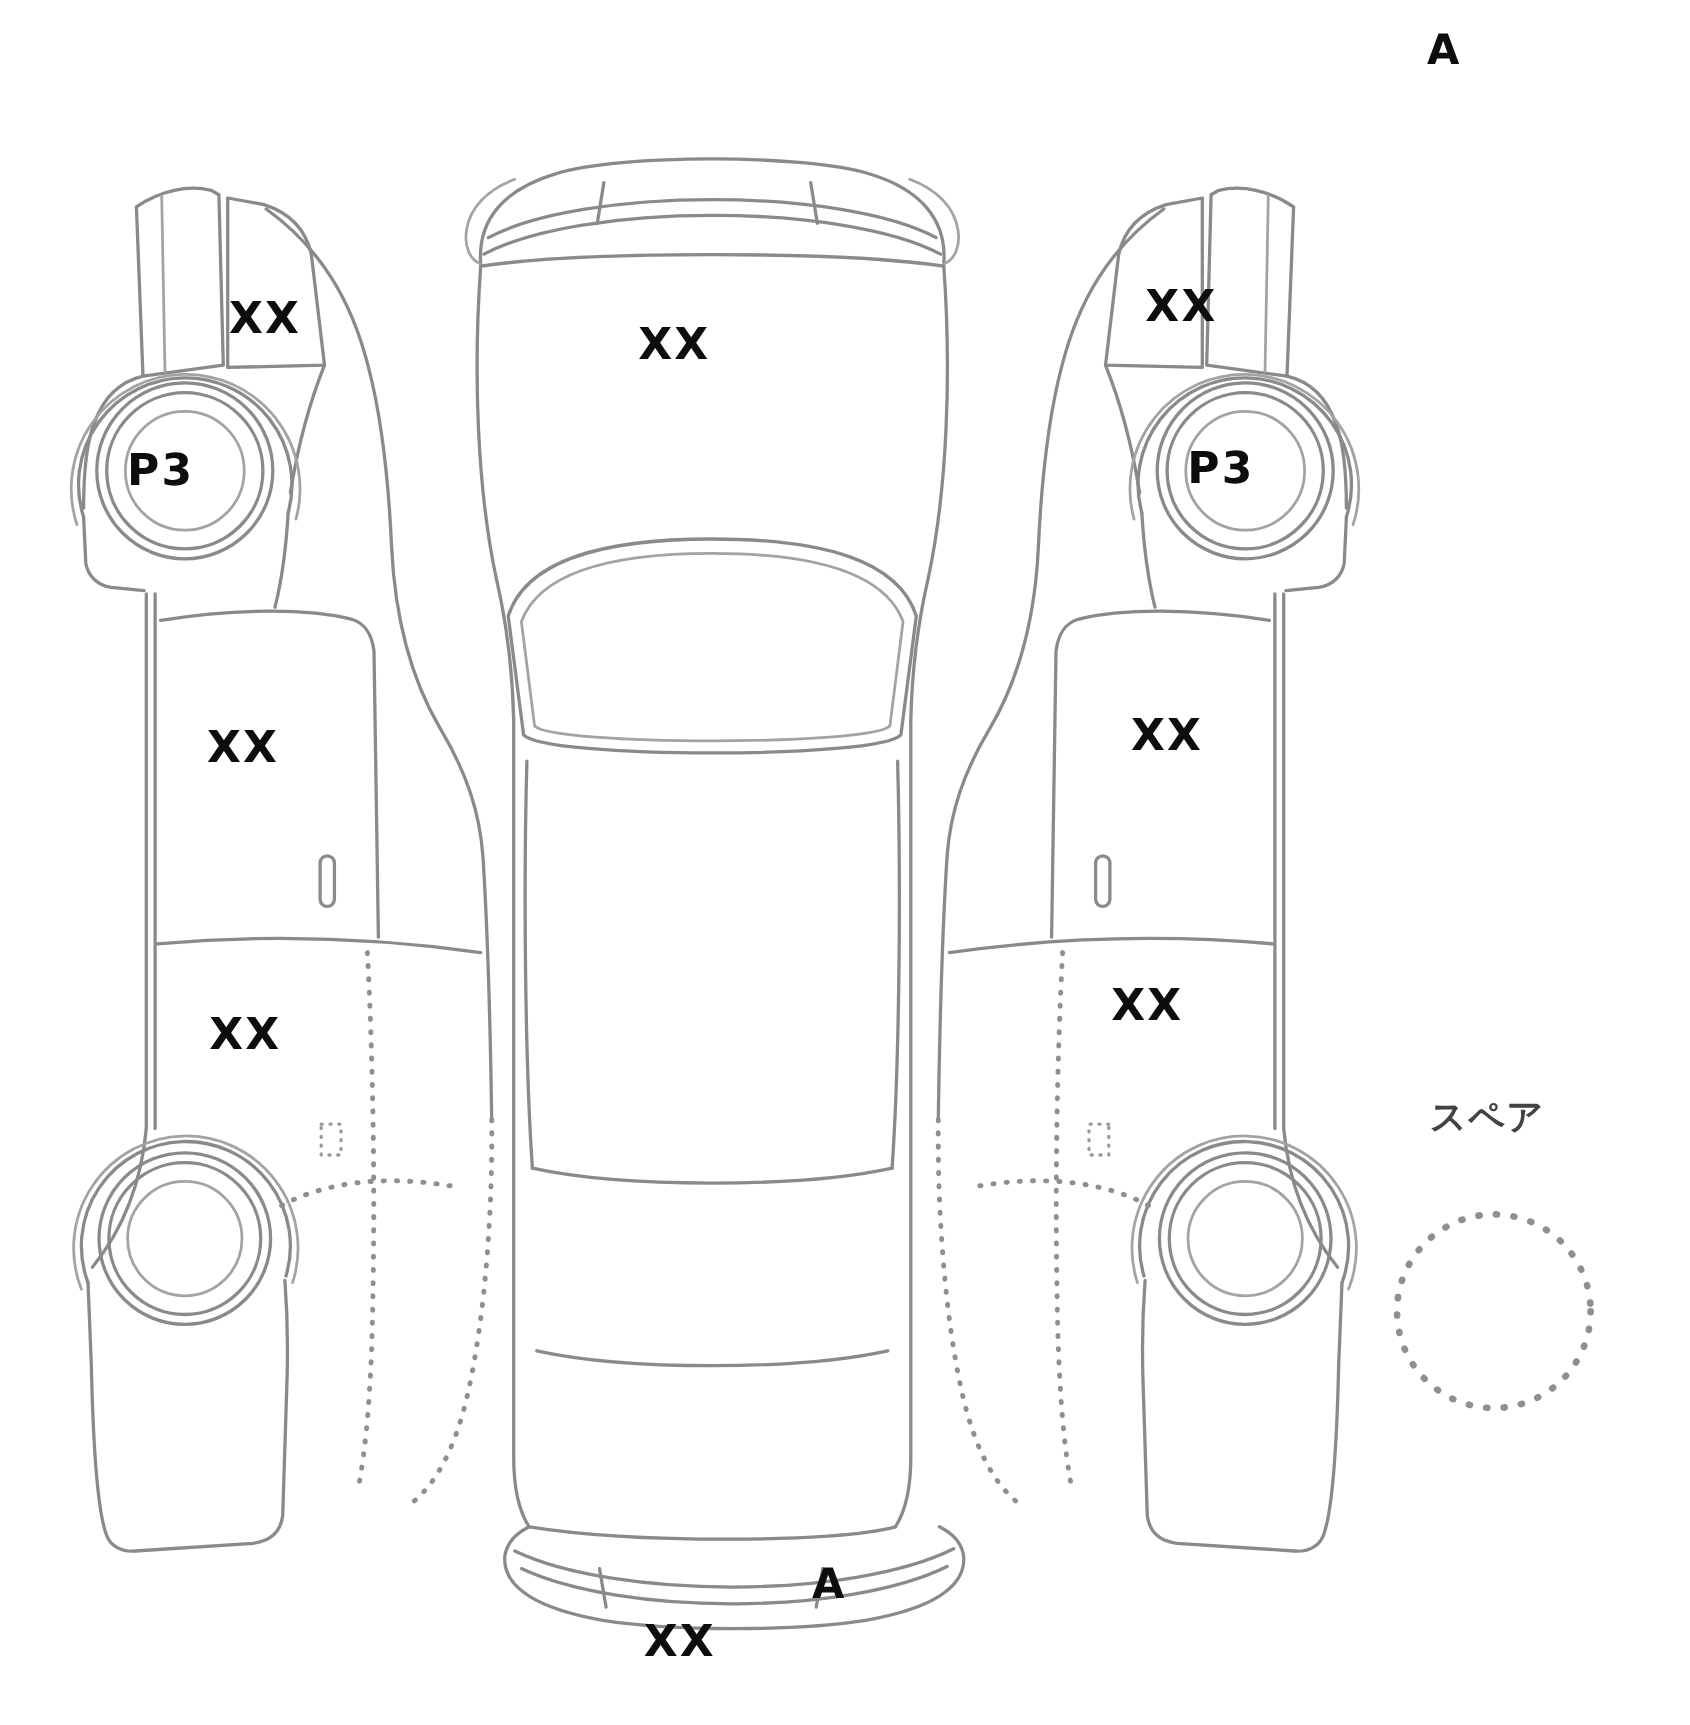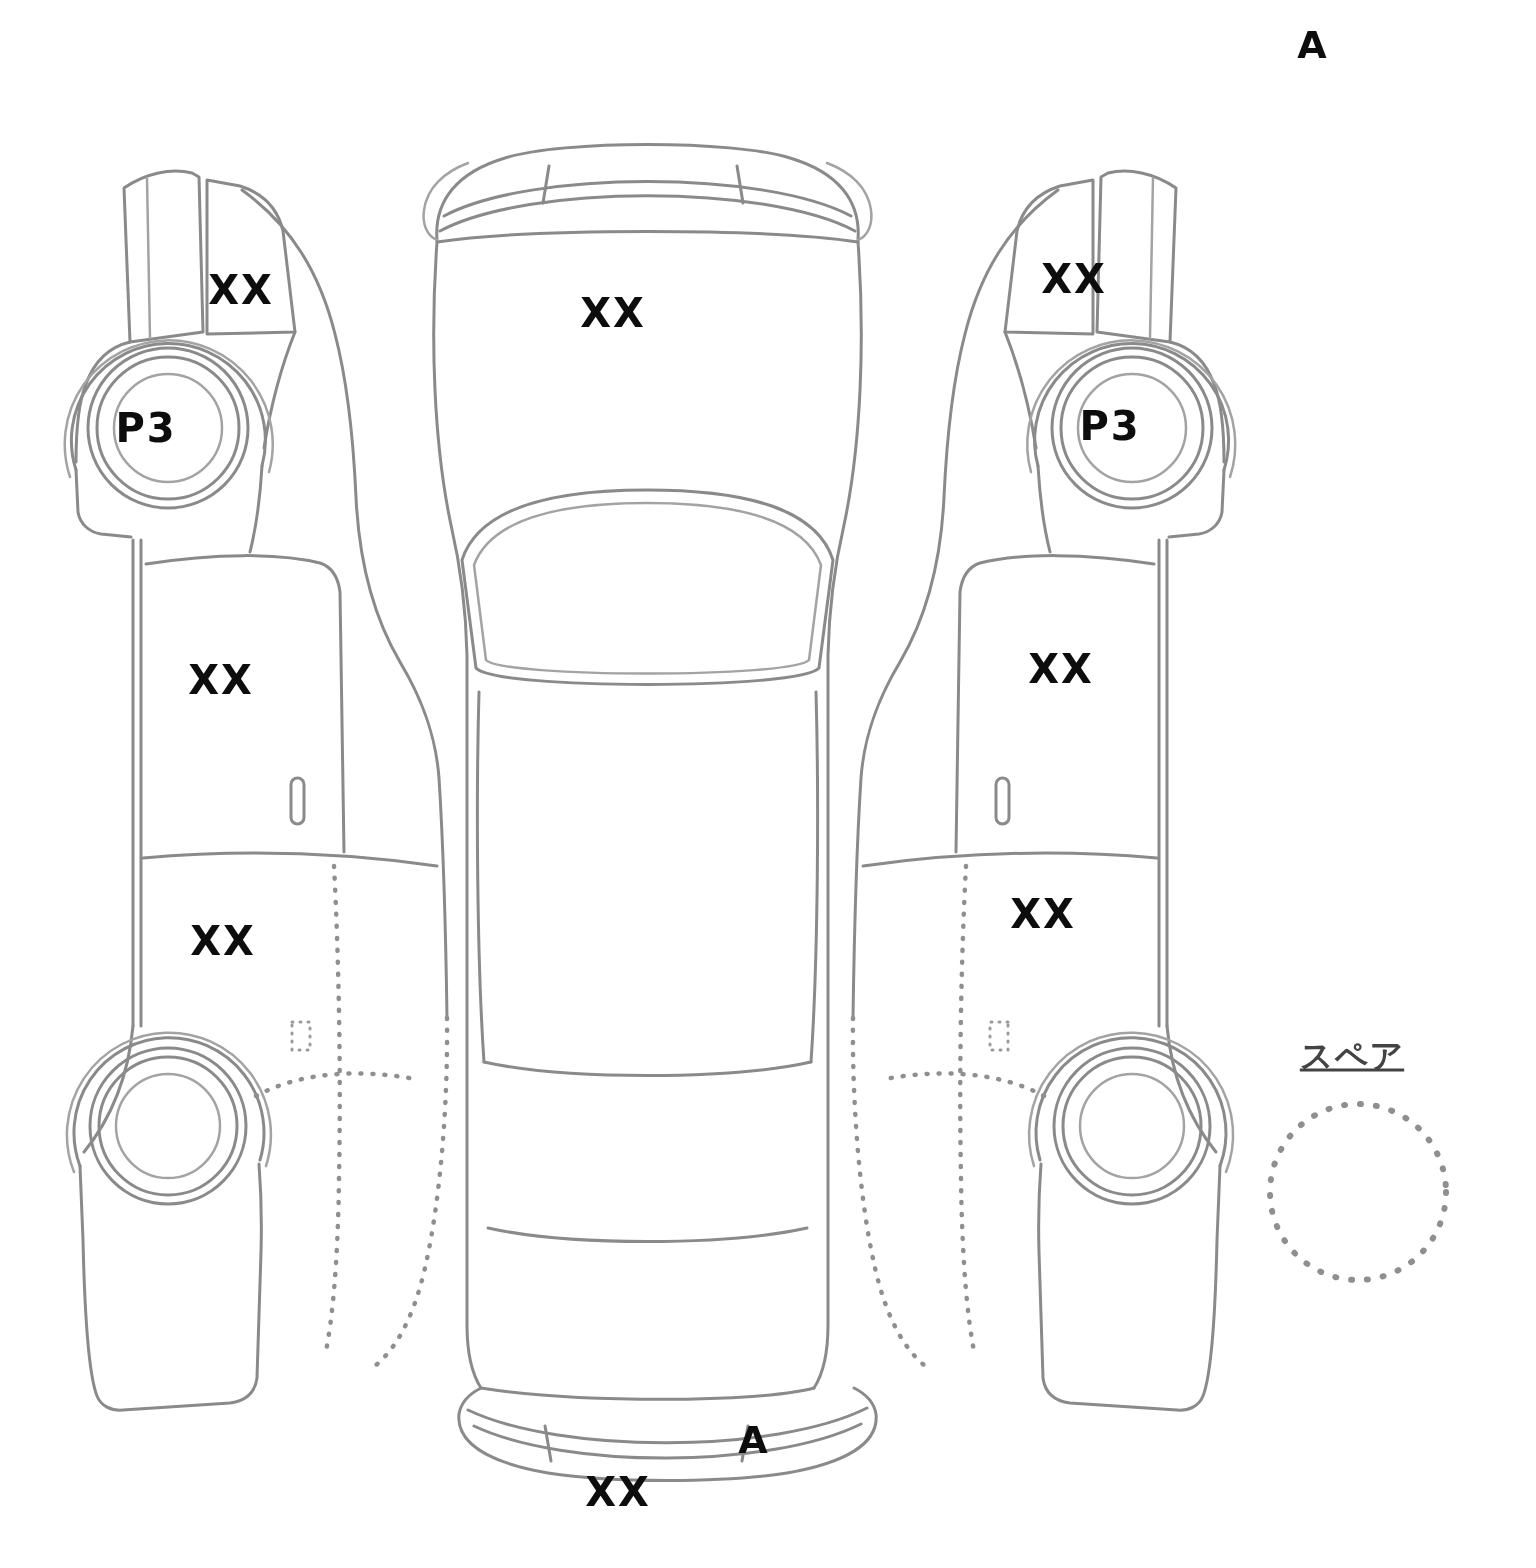--- a/index.html
+++ b/index.html
@@ -131,15 +131,15 @@
   <div class="label" style="left:241px; top:290px;">XX</div>
   <div class="label" style="left:146px; top:428px;">P3</div>
   <div class="label" style="left:221px; top:680px;">XX</div>
   <div class="label" style="left:223px; top:941px;">XX</div>
 
   <div class="label" style="left:1074px; top:279px;">XX</div>
   <div class="label" style="left:1110px; top:426px;">P3</div>
   <div class="label" style="left:1061px; top:669px;">XX</div>
   <div class="label" style="left:1043px; top:914px;">XX</div>
 
-  <div class="label spare-text" style="left:1352px; top:1056px;text-decoration:underline;">スペア</div>
+  <div class="label spare-text" style="left:1352px; top:1016px;">スペア</div>
 
 </div>
 
 </body></html>

